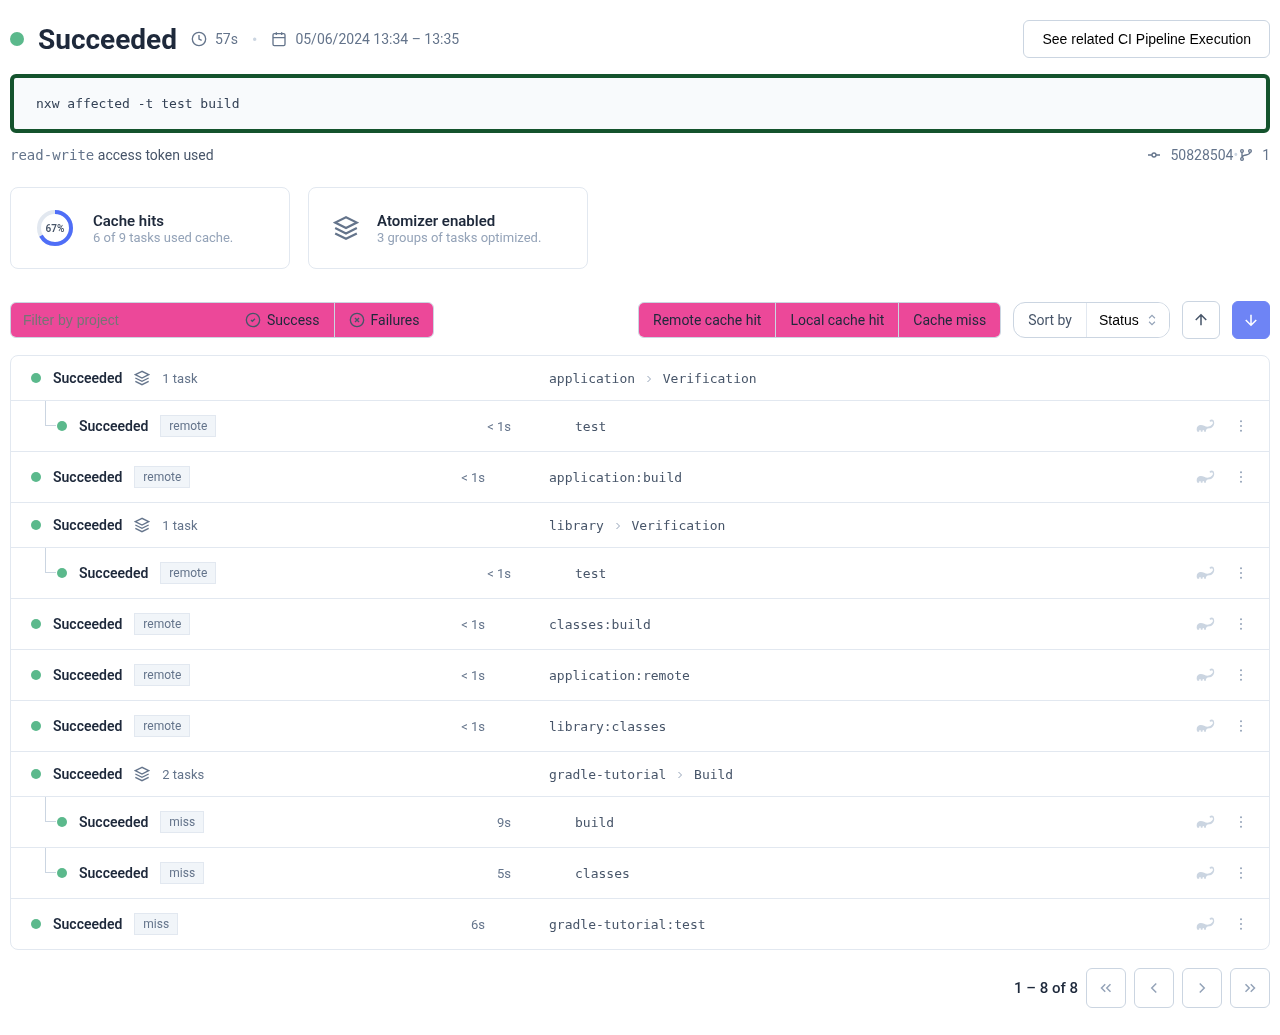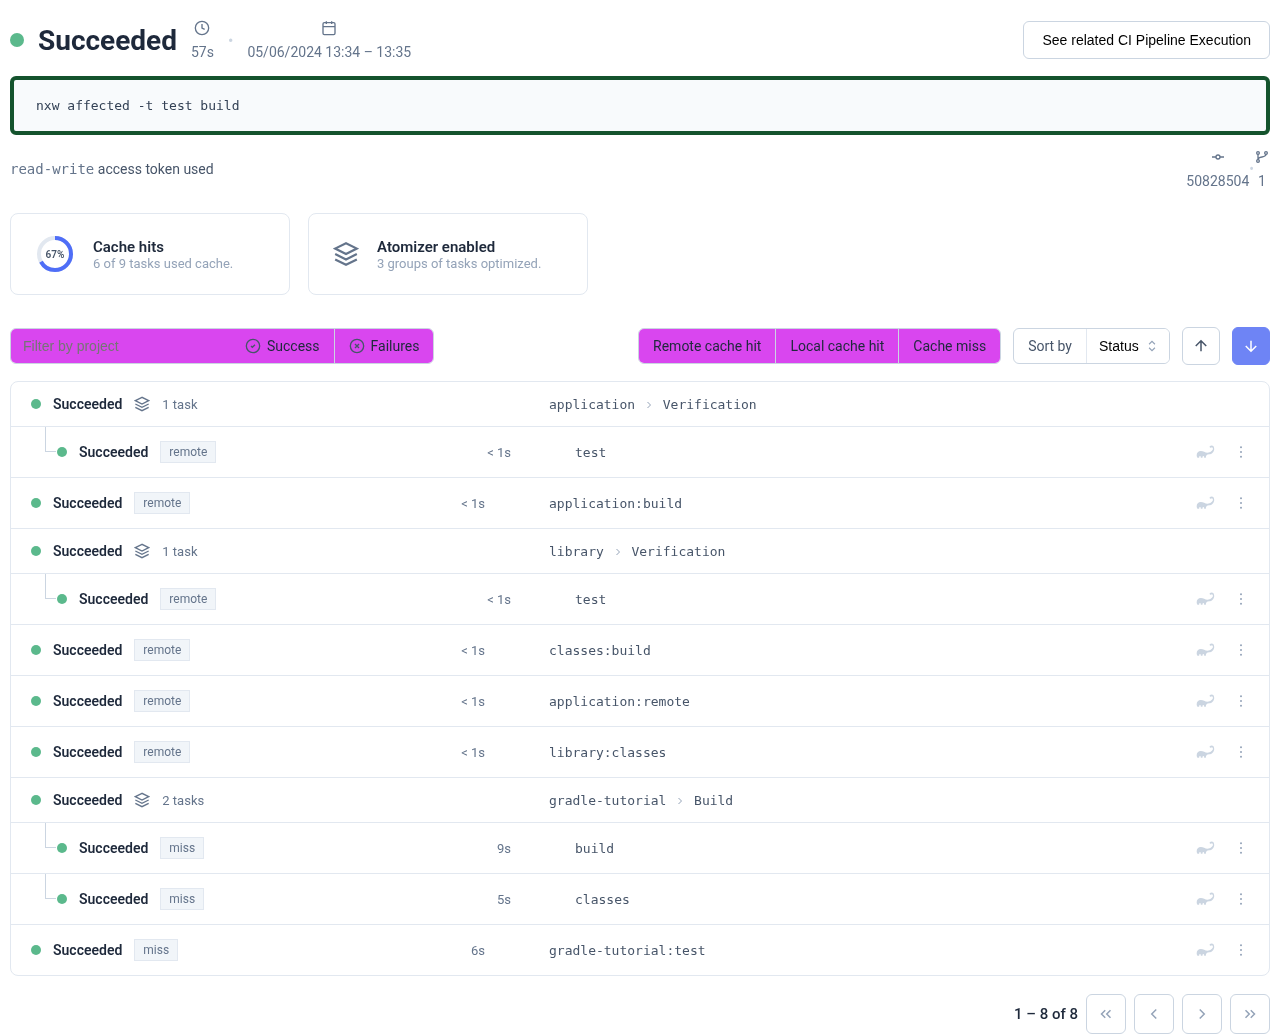--- a/index.html
+++ b/index.html
@@ -36,21 +36,20 @@
 .title {
   font-size: 28px;
   font-weight: 700;
 }
 .meta {
   display: flex;
   align-items: center;
   gap: 8px;
   color: #64748b;
   font-size: 14px;
-  flex-direction: column;
 }
 .meta svg { stroke: #64748b; }
 .meta-sep { color: #cbd5e1; }
 .btn-outline {
   border: 1px solid #cbd5e1;
   background: #fff;
   padding: 10px 18px;
   border-radius: 6px;
   font-size: 14px;
   font-weight: 500;
@@ -121,39 +120,39 @@
 .seg-group {
   display: flex;
   border: 1px solid #cbd5e1;
   border-radius: 6px;
   overflow: hidden;
 }
 .seg-group > * {
   padding: 9px 14px;
   font-size: 14px;
   border-right: 1px solid #cbd5e1;
-  background: #d946ef;
+  background: #ec4899;
   display: flex;
   align-items: center;
   gap: 6px;
   cursor: pointer;
 }
 .seg-group > *:last-child { border-right: none; }
 .filter-input {
   width: 220px;
   padding: 9px 12px;
   font-size: 14px;
   border: none;
   outline: none;
 }
 .sort-group {
   display: flex;
   align-items: center;
   border: 1px solid #cbd5e1;
-  border-radius: 6px;
+  border-radius: 12px;
   overflow: hidden;
 }
 .sort-label {
   padding: 9px 14px;
   font-size: 14px;
   color: #475569;
 }
 .sort-select {
   padding: 9px 30px 9px 12px;
   border: none;

